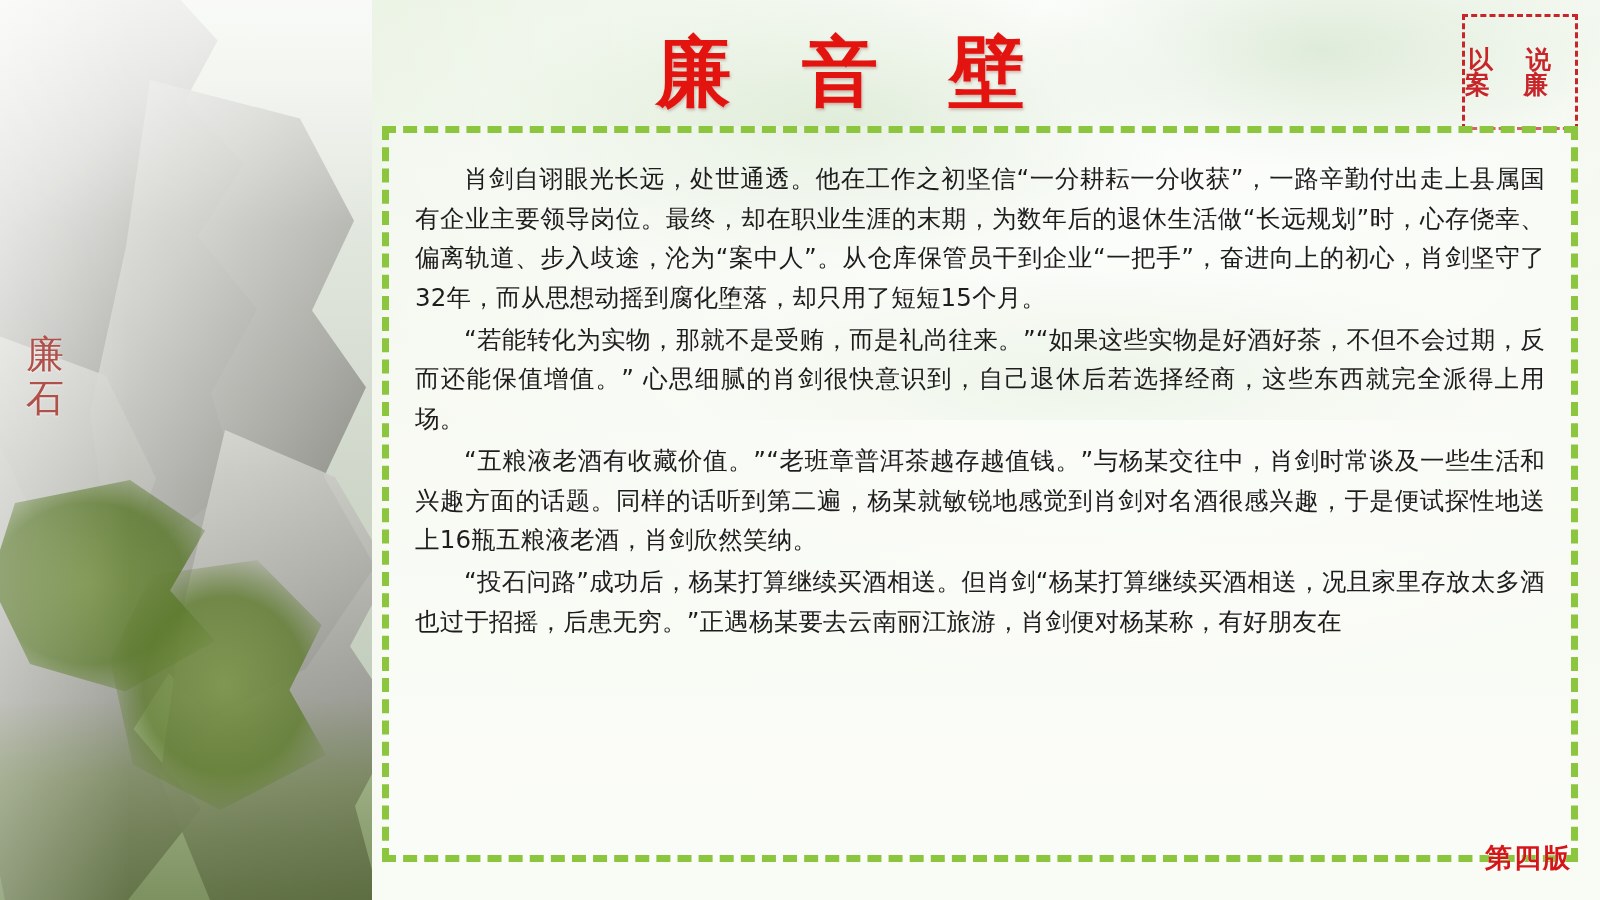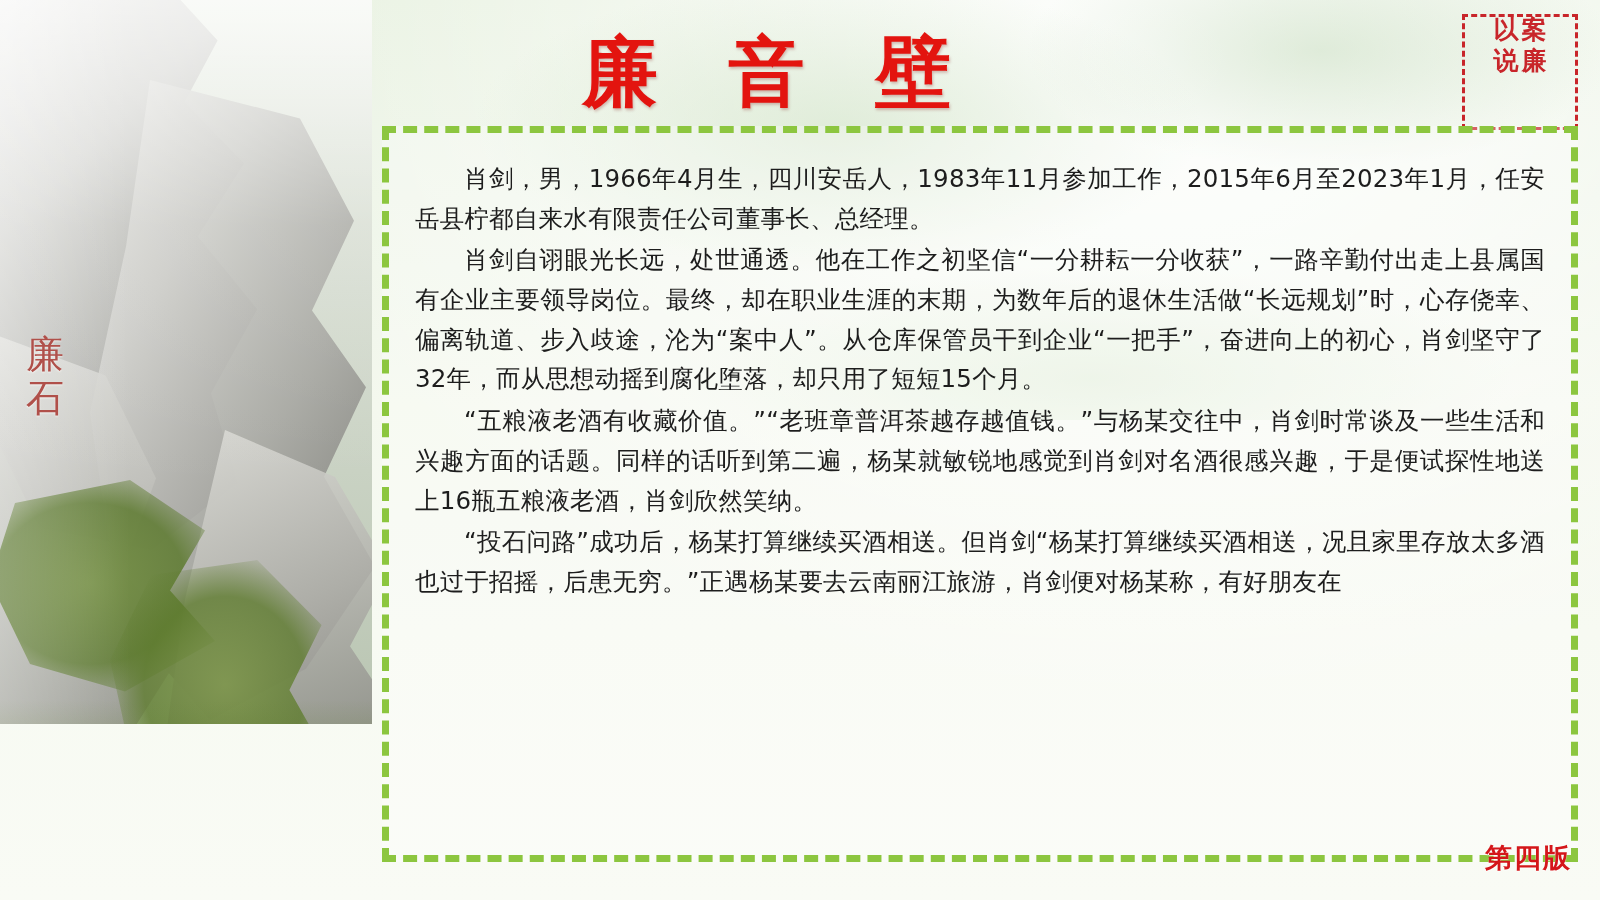--- a/index.html
+++ b/index.html
@@ -33,21 +33,21 @@
       radial-gradient(ellipse 520px 210px at 40% 30%, rgba(205,225,195,0.55) 0%, rgba(205,225,195,0) 70%),
       radial-gradient(ellipse 420px 170px at 78% 12%, rgba(190,215,180,0.45) 0%, rgba(190,215,180,0) 70%),
       radial-gradient(ellipse 600px 160px at 60% 90%, rgba(215,232,205,0.5) 0%, rgba(215,232,205,0) 70%);
     pointer-events: none;
   }
 
   
   .photo {
     position: absolute;
     left: 0; top: 0;
-    width: 372px; height: 724px;
+    width: 372px; height: 900px;
     overflow: hidden;
     background: linear-gradient(180deg, #f2f5ef 0%, #e4e9e0 18%, #d7ddd2 40%, #c9d2c3 65%, #b9c5b2 100%);
   }
   
   .rock-a {
     position: absolute; left: -20px; top: -10px; width: 330px; height: 560px;
     background: linear-gradient(135deg, #f3f3f1 0%, #d9d9d6 30%, #b6b6b2 55%, #8f8f8b 80%, #6d6d69 100%);
     clip-path: polygon(0% 0%, 58% 0%, 72% 9%, 62% 20%, 80% 31%, 66% 44%, 84% 57%, 70% 72%, 78% 88%, 52% 100%, 18% 96%, 0% 74%);
     opacity: .96;
   }
@@ -103,37 +103,37 @@
     line-height: 1.15;
     letter-spacing: 2px;
     text-shadow: 0 1px 2px rgba(255,255,255,0.7);
   }
 
   
   .masthead {
     position: absolute;
     left: 560px; top: 22px;
     width: 560px;
+    text-align: center;
     color: #e3140f;
     font-family: "DejaVu Serif", serif;
     font-weight: bold;
     font-size: 76px;
     letter-spacing: 22px;
     text-indent: 22px;
     text-shadow: 1px 2px 3px rgba(120,0,0,0.25);
   }
 
   
   .stamp {
     position: absolute;
     right: 22px; top: 14px;
     width: 110px; height: 110px;
     border: 3px dashed #c8252a;
     display: flex;
-    flex-direction: column;
     align-items: center;
     gap: 6px;
   }
   .stamp span {
     color: #c8252a;
     font-family: "DejaVu Serif", serif;
     font-weight: bold;
     font-size: 25px;
     letter-spacing: 3px;
     text-indent: 3px;
@@ -211,22 +211,22 @@
   <div class="masthead">廉 音 壁</div>
 
   <div class="stamp">
     <span>以案</span>
     <span>说廉</span>
   </div>
 
   <div class="article">
     <div class="article-inner">
       <div class="body-text">
-        <p>肖剑，男，1966年4月生，四川安岳人，1983年11月参加工作，2015年6月至2023年1月，任安岳县柠都自来水有限责任公司董事长、总经理。</p>
         <p>肖剑自诩眼光长远，处世通透。他在工作之初坚信“一分耕耘一分收获”，一路辛勤付出走上县属国有企业主要领导岗位。最终，却在职业生涯的末期，为数年后的退休生活做“长远规划”时，心存侥幸、偏离轨道、步入歧途，沦为“案中人”。从仓库保管员干到企业“一把手”，奋进向上的初心，肖剑坚守了32年，而从思想动摇到腐化堕落，却只用了短短15个月。</p>
+        <p>“若能转化为实物，那就不是受贿，而是礼尚往来。”“如果这些实物是好酒好茶，不但不会过期，反而还能保值增值。” 心思细腻的肖剑很快意识到，自己退休后若选择经商，这些东西就完全派得上用场。</p>
         <p>“五粮液老酒有收藏价值。”“老班章普洱茶越存越值钱。”与杨某交往中，肖剑时常谈及一些生活和兴趣方面的话题。同样的话听到第二遍，杨某就敏锐地感觉到肖剑对名酒很感兴趣，于是便试探性地送上16瓶五粮液老酒，肖剑欣然笑纳。</p>
         <p>“投石问路”成功后，杨某打算继续买酒相送。但肖剑“杨某打算继续买酒相送，况且家里存放太多酒也过于招摇，后患无穷。”正遇杨某要去云南丽江旅游，肖剑便对杨某称，有好朋友在</p>
       </div>
     </div>
   </div>
 
   <div class="page-badge">第四版</div>
 
 </div>
 

